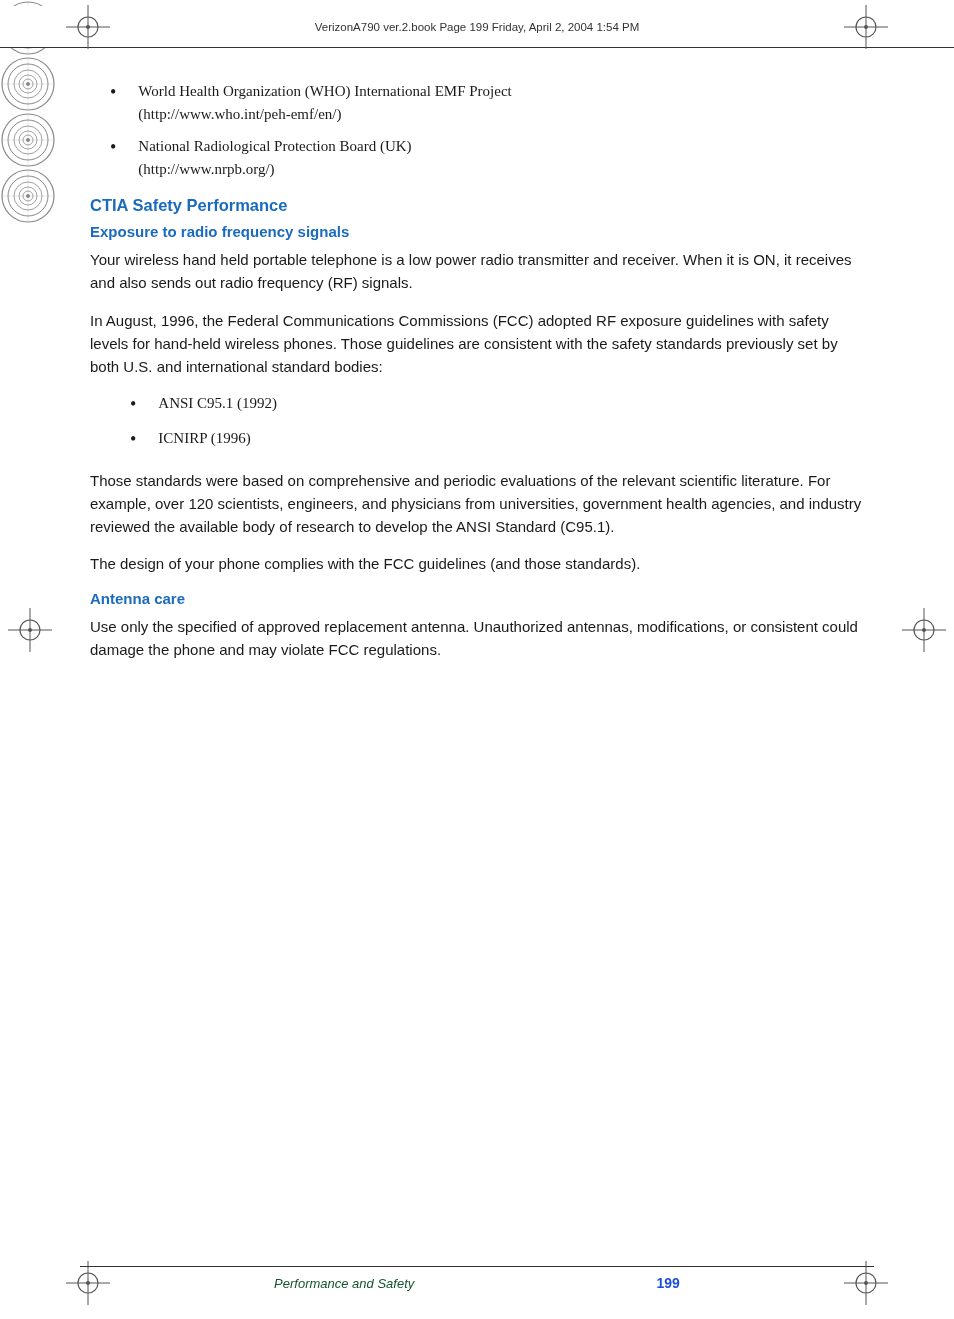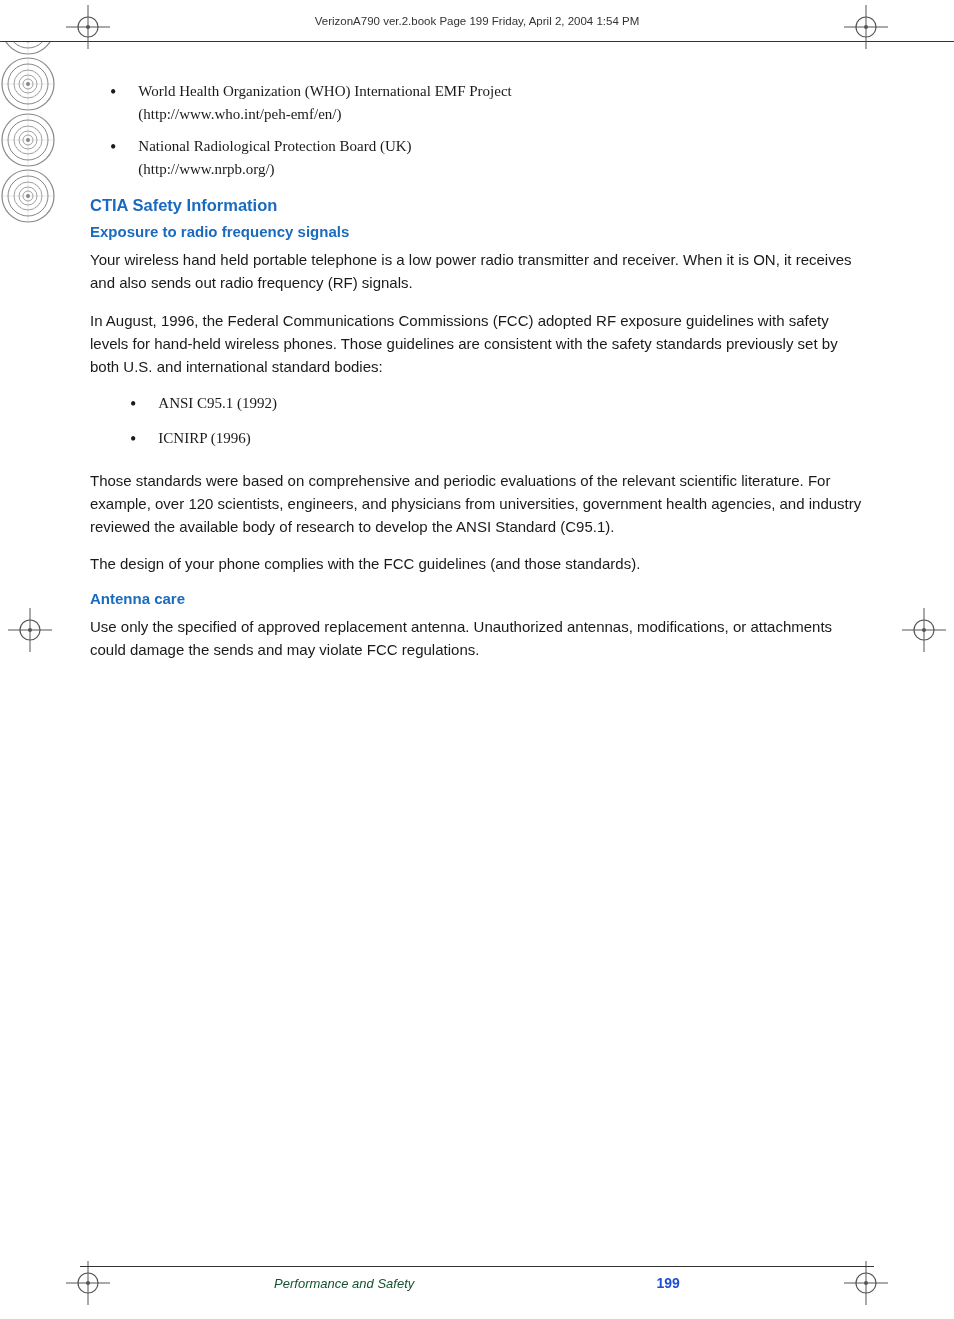--- a/index.html
+++ b/index.html
@@ -22,21 +22,21 @@
     .page {
       width: 954px;
       height: 1319px;
       position: relative;
       background: #ffffff;
     }
 
     
     .header-bar {
       position: absolute;
-      top: 0;
+      top: 6px;
       left: 0;
       right: 0;
       height: 42px;
       border-bottom: 1px solid #333;
       display: flex;
       align-items: center;
       justify-content: center;
       font-family: Arial, sans-serif;
       font-size: 11.5px;
       color: #333;
@@ -282,21 +282,21 @@
 
     <ul class="bullet-list">
       <li>
         <span class="item-text">World Health Organization (WHO) International EMF Project<br>(http://www.who.int/peh-emf/en/)</span>
       </li>
       <li>
         <span class="item-text">National Radiological Protection Board (UK)<br>(http://www.nrpb.org/)</span>
       </li>
     </ul>
 
-    <div class="section-heading">CTIA Safety Information</div>
+    <div class="section-heading">CTIA Safety Performance</div>
 
     <div class="sub-heading">Exposure to radio frequency signals</div>
 
     <p class="body-text">Your wireless hand held portable telephone is a low power radio transmitter and receiver. When it is ON, it receives and also sends out radio frequency (RF) signals.</p>
 
     <p class="body-text">In August, 1996, the Federal Communications Commissions (FCC) adopted RF exposure guidelines with safety levels for hand-held wireless phones. Those guidelines are consistent with the safety standards previously set by both U.S. and international standard bodies:</p>
 
     <ul class="bullet-list bullet-indented">
       <li>
         <span class="item-text">ANSI C95.1 (1992)</span>
@@ -305,21 +305,21 @@
         <span class="item-text">ICNIRP (1996)</span>
       </li>
     </ul>
 
     <p class="body-text">Those standards were based on comprehensive and periodic evaluations of the relevant scientific literature. For example, over 120 scientists, engineers, and physicians from universities, government health agencies, and industry reviewed the available body of research to develop the ANSI Standard (C95.1).</p>
 
     <p class="body-text">The design of your phone complies with the FCC guidelines (and those standards).</p>
 
     <div class="sub-heading">Antenna care</div>
 
-    <p class="body-text">Use only the specified of approved replacement antenna. Unauthorized antennas, modifications, or attachments could damage the sends and may violate FCC regulations.</p>
+    <p class="body-text">Use only the specified of approved replacement antenna. Unauthorized antennas, modifications, or consistent could damage the phone and may violate FCC regulations.</p>
 
   </div>
 
   <div class="footer-line"></div>
 
   <div class="footer">
     <span class="footer-title">Performance and Safety</span>
     <span style="color:#333; font-size:13px; margin: 0 8px;">&nbsp;&nbsp;&nbsp;&nbsp;&nbsp;&nbsp;&nbsp;&nbsp;&nbsp;&nbsp;&nbsp;&nbsp;&nbsp;&nbsp;&nbsp;&nbsp;&nbsp;&nbsp;&nbsp;&nbsp;&nbsp;&nbsp;&nbsp;&nbsp;&nbsp;&nbsp;&nbsp;&nbsp;&nbsp;&nbsp;&nbsp;&nbsp;&nbsp;&nbsp;&nbsp;&nbsp;&nbsp;&nbsp;&nbsp;&nbsp;&nbsp;&nbsp;&nbsp;&nbsp;&nbsp;&nbsp;&nbsp;&nbsp;&nbsp;&nbsp;&nbsp;&nbsp;&nbsp;&nbsp;&nbsp;&nbsp;</span>
     <span class="footer-page">199</span>
   </div>

